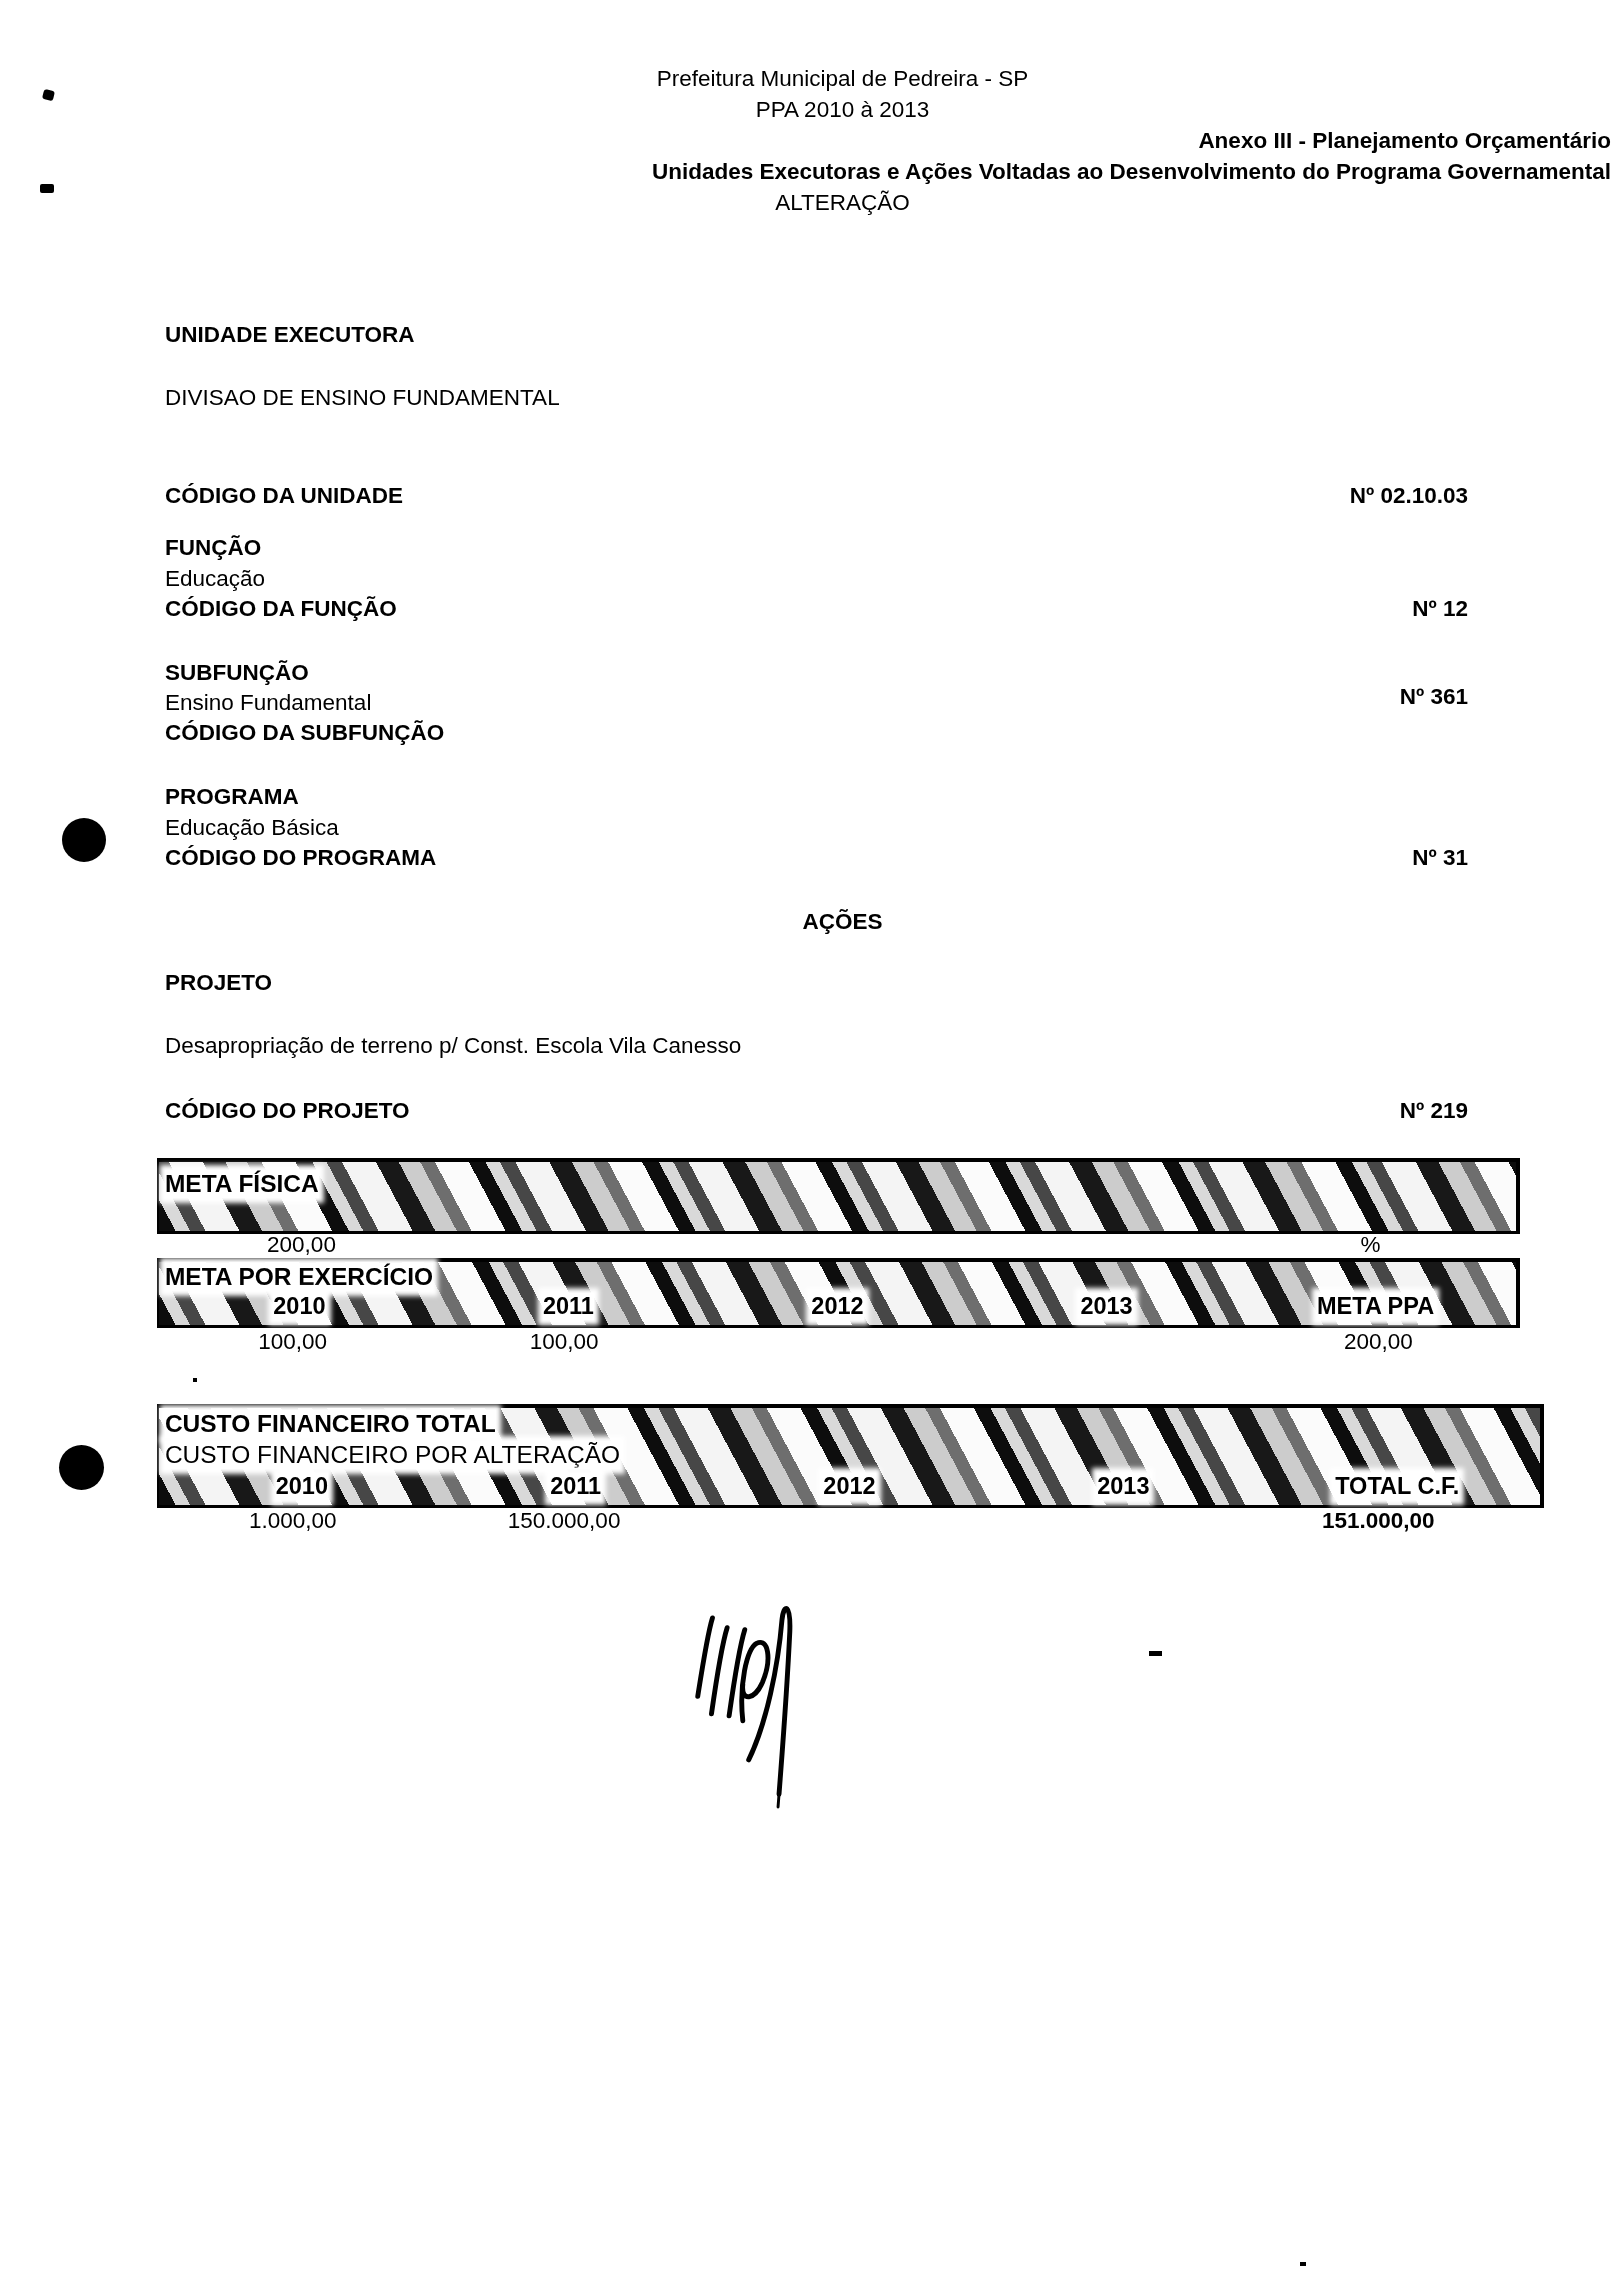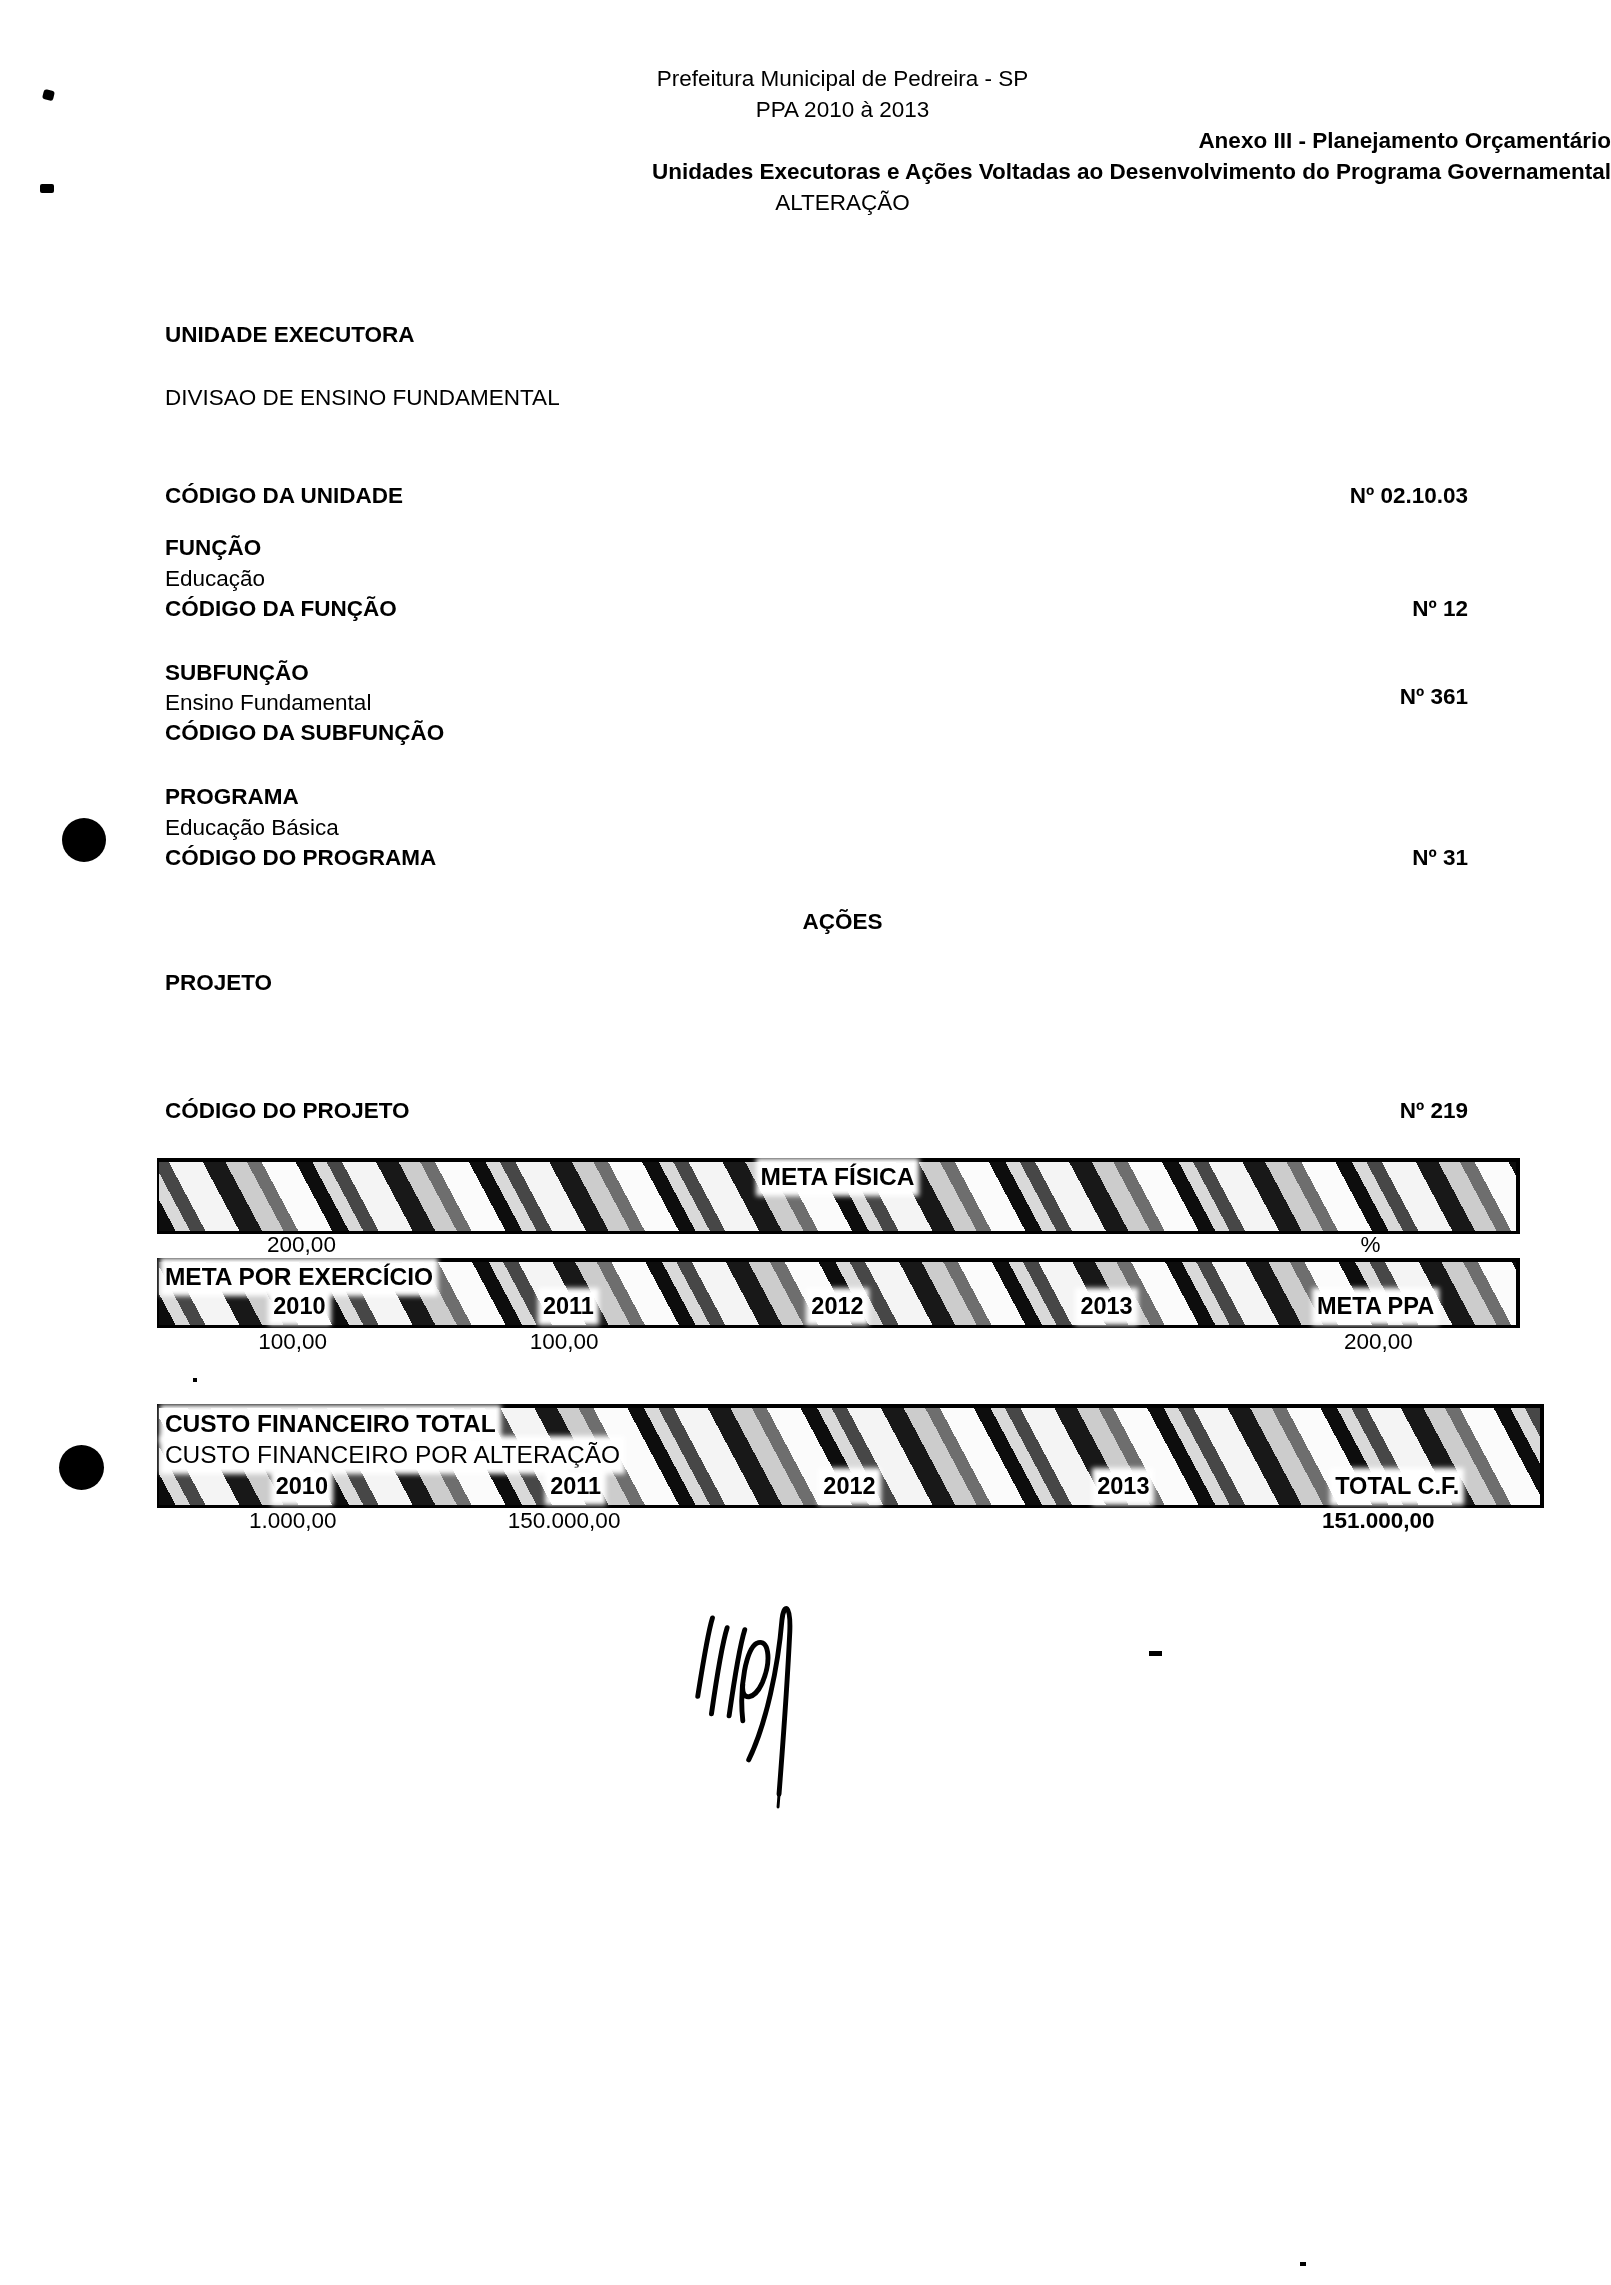--- a/index.html
+++ b/index.html
@@ -84,25 +84,26 @@
   <div class="abs txt rcode" style="top:683px;">Nº 361</div>
 
   <div class="abs txt bold lcol" style="top:783px;">PROGRAMA</div>
   <div class="abs txt lcol" style="top:814px;">Educação Básica</div>
   <div class="abs txt bold lcol" style="top:844px;">CÓDIGO DO PROGRAMA</div>
   <div class="abs txt rcode" style="top:844px;">Nº 31</div>
 
   <div class="abs txt bold center" style="left:74px;right:0;top:908px;">AÇÕES</div>
 
   <div class="abs txt bold lcol" style="top:969px;">PROJETO</div>
+  <div class="abs txt lcol" style="top:1032px;">Desapropriação de terreno p/ Const. Escola Vila Canesso</div>
   <div class="abs txt bold lcol" style="top:1097px;">CÓDIGO DO PROJETO</div>
   <div class="abs txt rcode" style="top:1097px;">Nº 219</div>
 
   <div class="abs noisebox" style="top:1158px;height:69px;">
-    <div class="boxrow" style="top:1px;font-size:24.5px;text-align:center;">
+    <div class="boxrow" style="top:8px;font-size:24.5px;">
       <span class="patch">META FÍSICA</span>
     </div>
   </div>
   <div class="abs txt center" style="left:233px;top:1231px;width:137px;">200,00</div>
   <div class="abs txt center" style="left:1302px;top:1231px;width:137px;">%</div>
 
   <div class="abs noisebox" style="top:1258px;height:63px;">
     <div class="boxrow" style="top:1px;font-size:24.5px;">
       <span class="patch">META POR EXERCÍCIO</span>
     </div>

